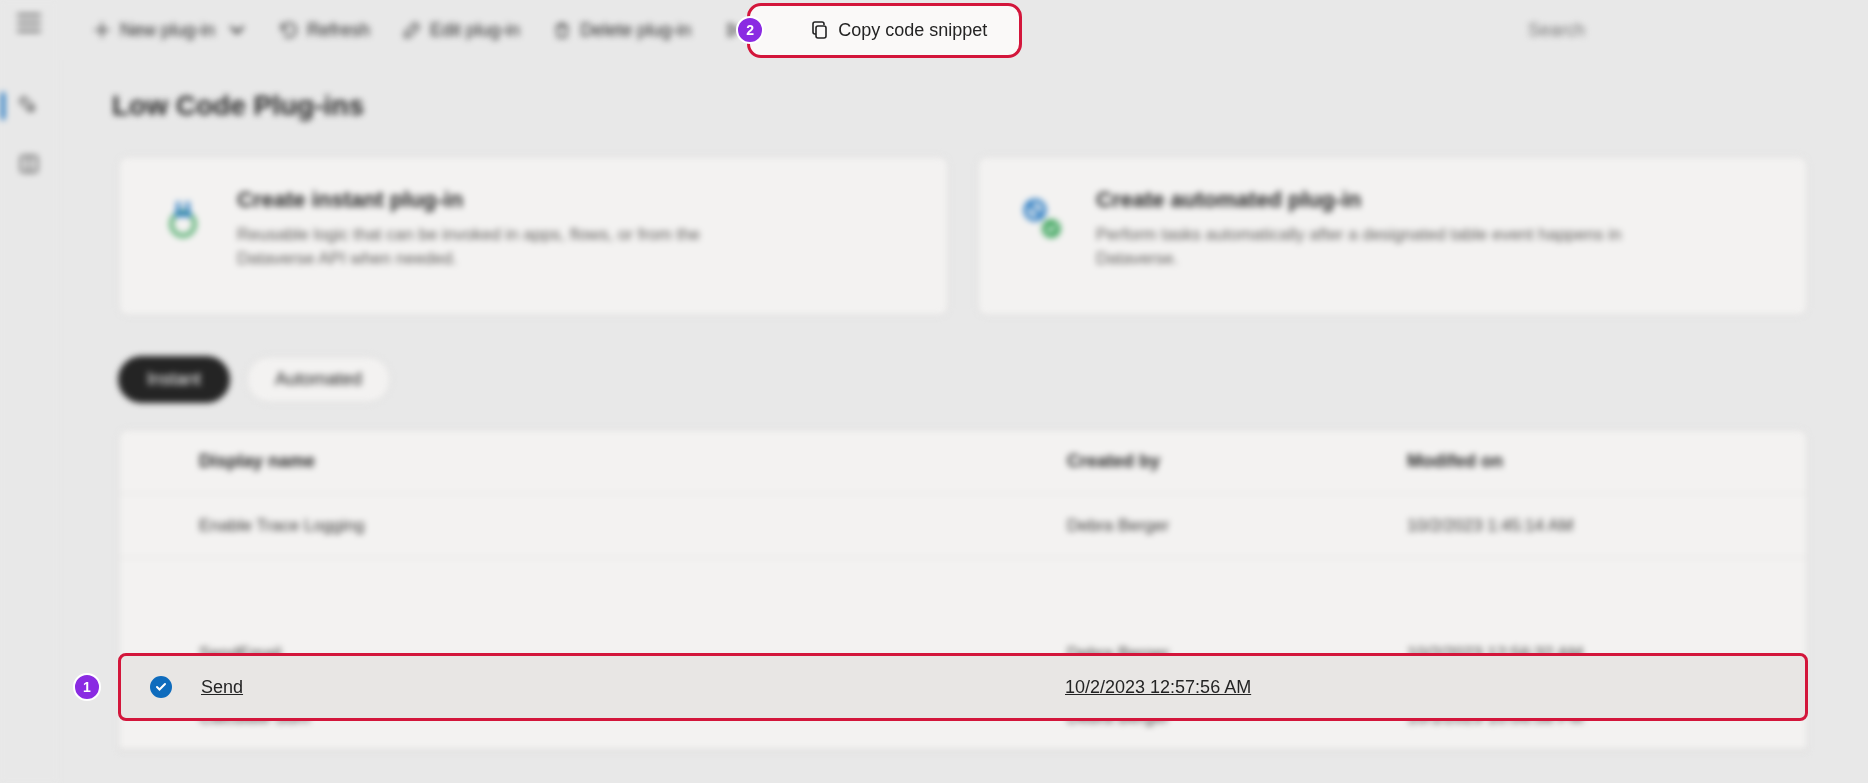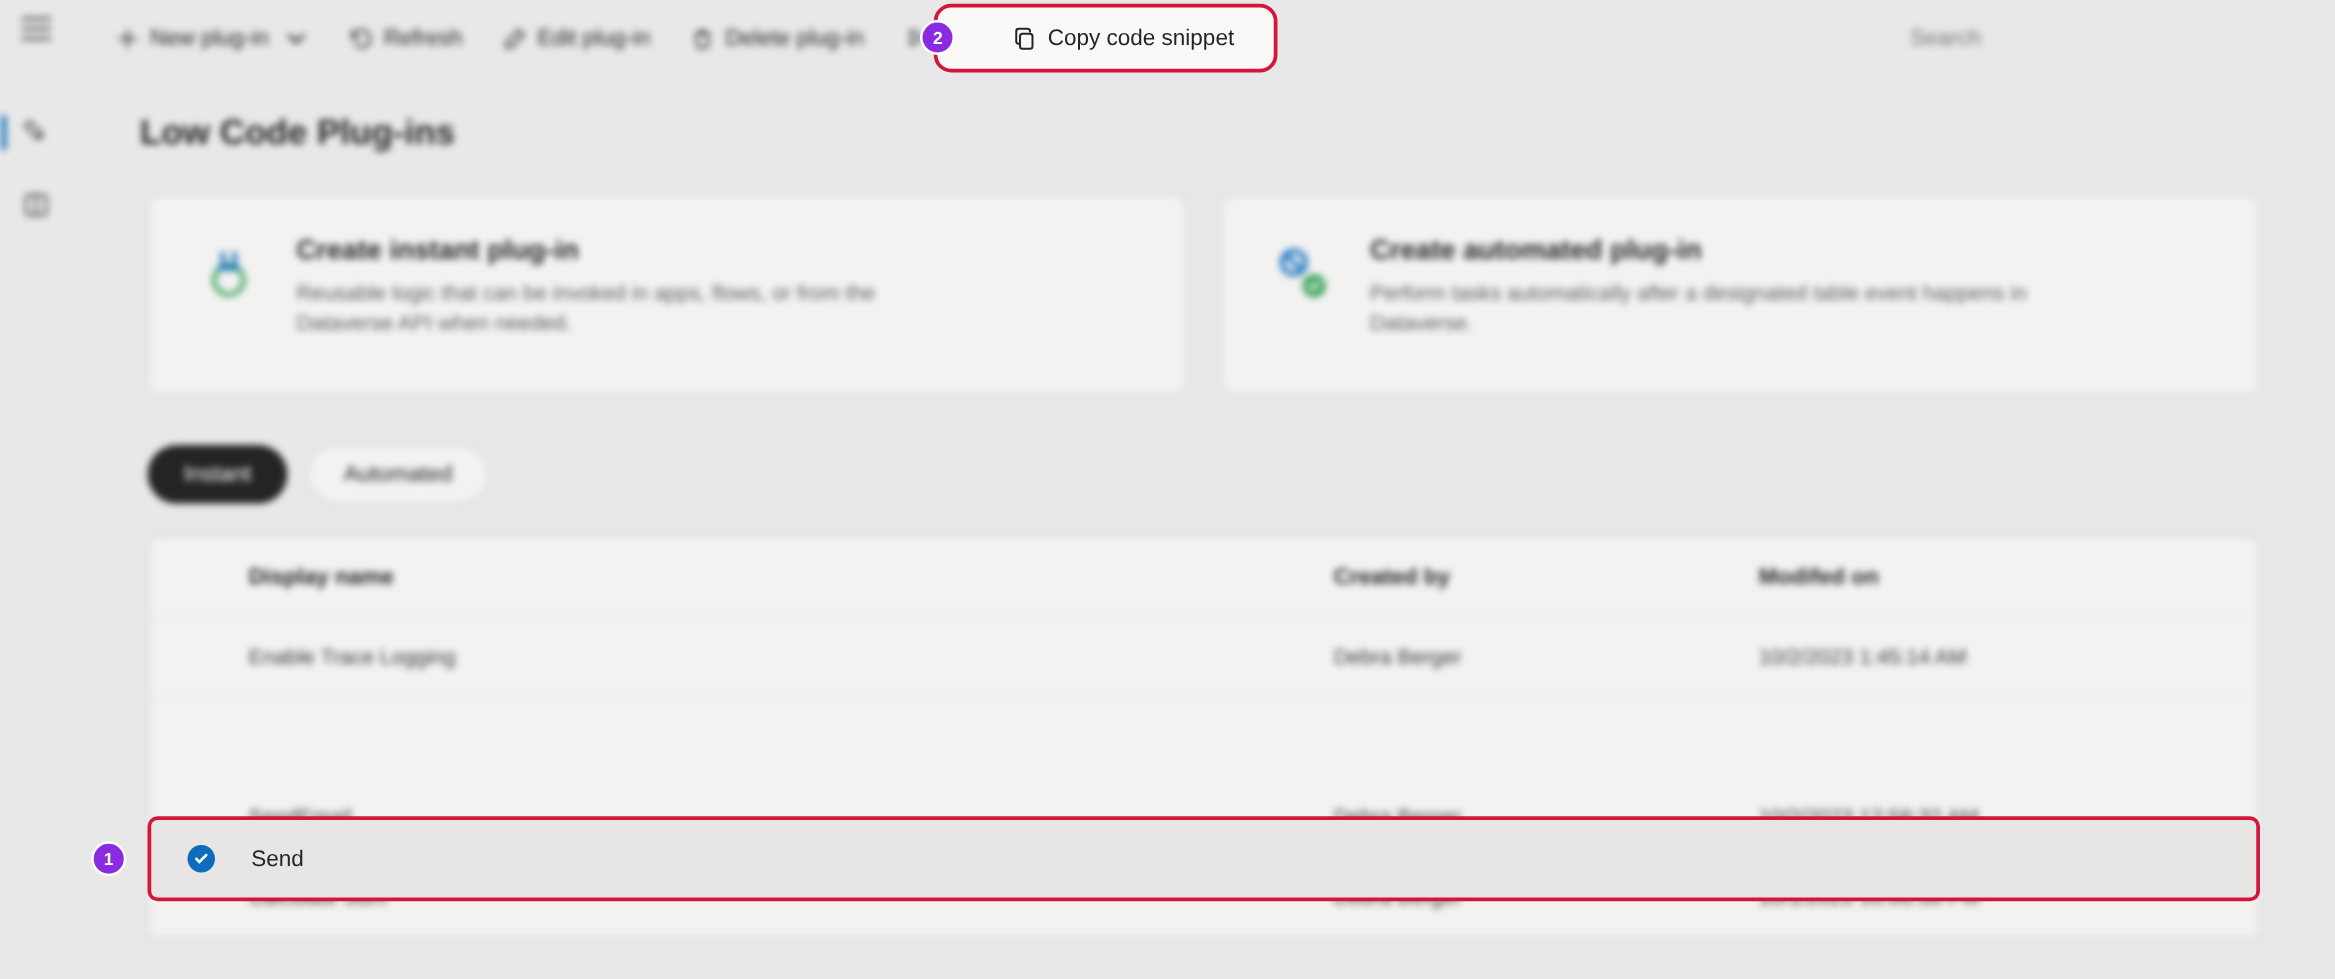--- a/index.html
+++ b/index.html
@@ -31,21 +31,21 @@
 .toolbar {
   height: 60px;
   display: flex;
   align-items: center;
   padding: 0 40px 0 30px;
   gap: 24px;
   background: #e8e8e8;
   position: relative;
 }
 .toolbar .blur-group { display: flex; align-items: center; gap: 24px; filter: blur(3px); }
-.tb-btn { display: flex; align-items: flex-end; gap: 8px; font-size: 18px; color: #242424; cursor: pointer; background: none; border: none; padding: 6px 4px; white-space: nowrap; }
+.tb-btn { display: flex; align-items: flex-start; gap: 8px; font-size: 18px; color: #242424; cursor: pointer; background: none; border: none; padding: 6px 4px; white-space: nowrap; }
 .tb-btn svg { width: 20px; height: 20px; flex-shrink: 0; }
 .chev-down { margin-left: 4px; }
 
 
 .copy-callout {
   position: relative;
   display: flex;
   align-items: center;
   background: #faf9f8;
   border: 3px solid #d3163b;
@@ -135,21 +135,21 @@
   transform: translateY(-50%);
   width: 28px; height: 28px;
   border-radius: 50%;
   background: #8a2be2;
   border: 2px solid #fff;
   color: #fff;
   font-size: 14px;
   font-weight: 600;
   display: flex; align-items: center; justify-content: center;
 }
-.selected-row .tbl-cell { font-size: 18px; color: #242424; }
+.selected-row .tbl-cell { font-size: 18px; color: #242424; text-decoration: underline; }
 </style>
 </head>
 <body>
 
 <div class="app">
 
   <div class="left-rail">
     <div class="hamburger">
       <span></span>
         <span></span>
@@ -299,16 +299,17 @@
       <div class="selected-row" style="top: 593px;">
         <div class="row-badge">1</div>
         <div>
           <div class="check">
               <svg viewBox="0 0 12 12">
                 <path d="M2 6l2.5 2.5L10 3" stroke="#fff" stroke-width="2" fill="none" stroke-linecap="round"></path>
               </svg>
             </div>
         </div>
         <div class="tbl-cell">Send</div>
+        <div class="tbl-cell">10/2/2023 12:57:56 AM</div>
       </div>
     </div>
   </div>
 </div>
 
 </body></html>

